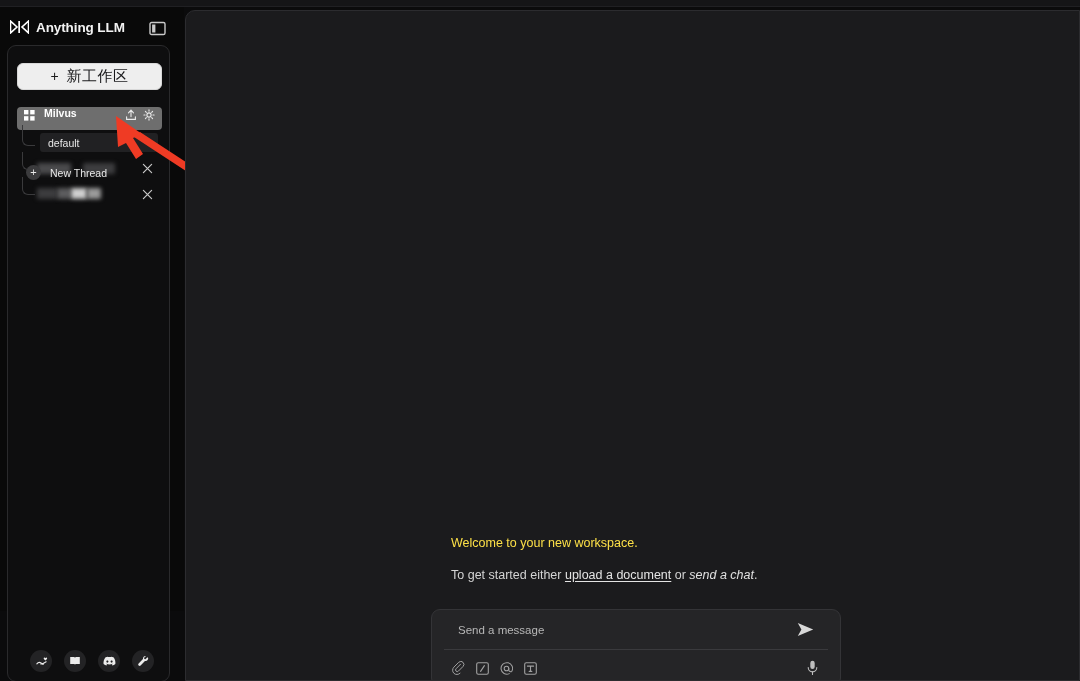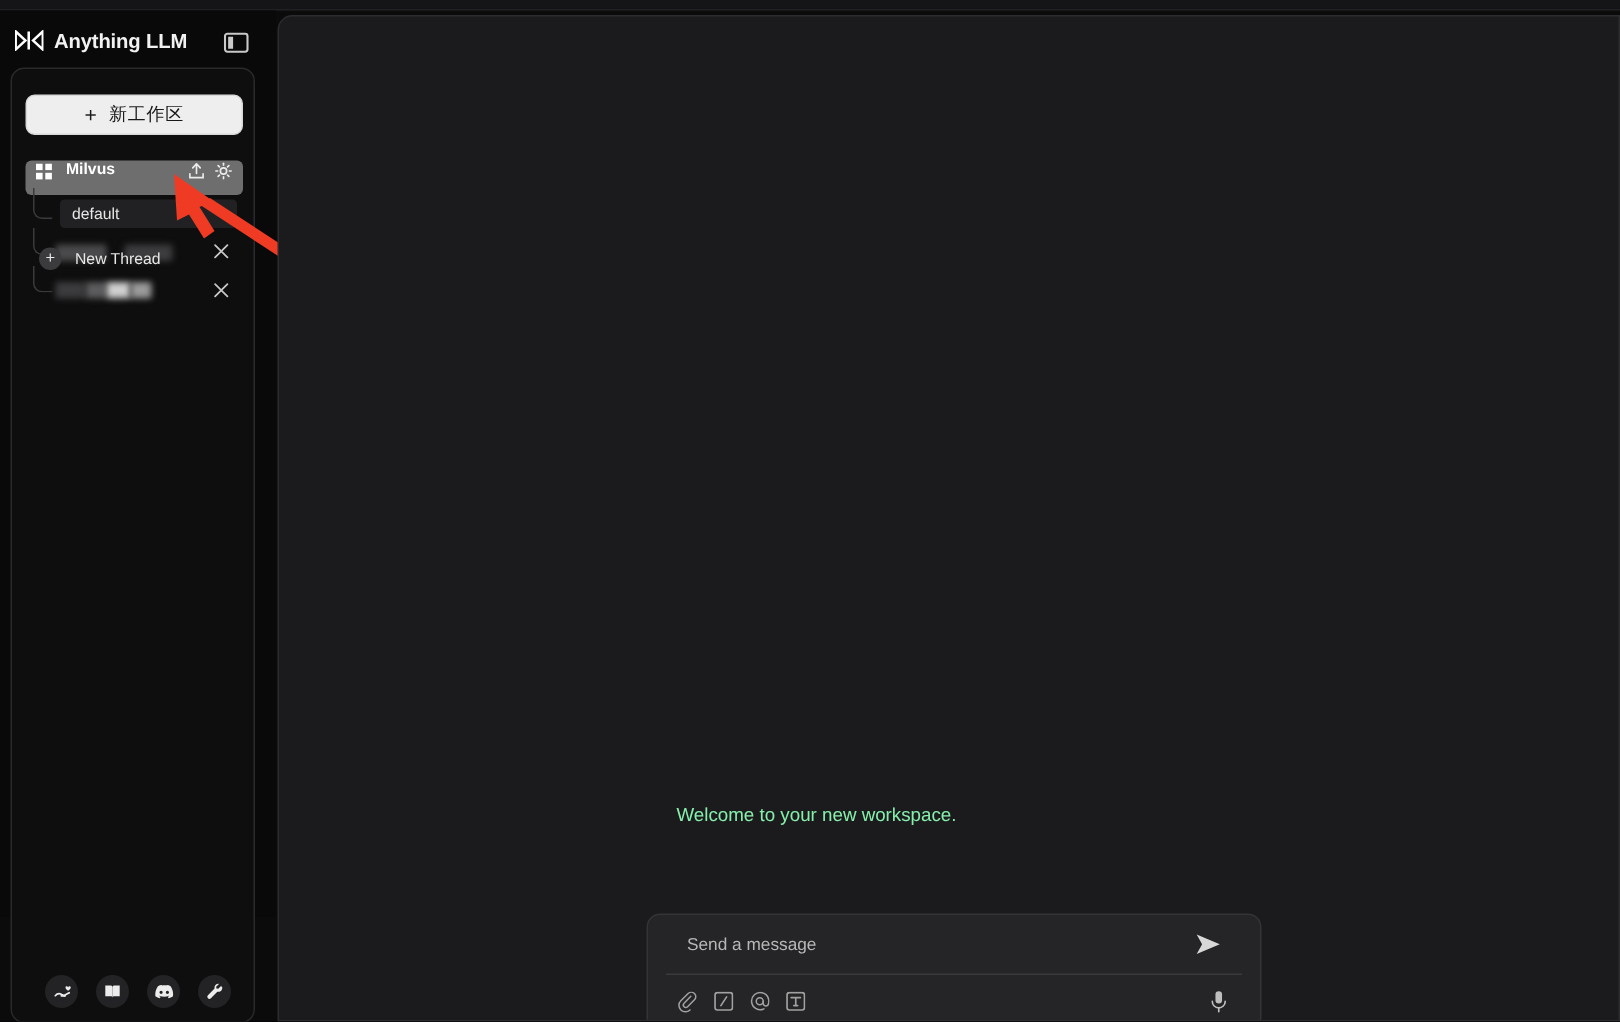--- a/index.html
+++ b/index.html
@@ -57,21 +57,21 @@
     background: #eeeeee;
     border: 1px solid #d8d8d8;
     border-radius: 6px;
     display: flex; align-items: center; justify-content: center; gap: 8px;
     cursor: pointer;
   }
   .nw-plus {
     color: #1b1b1b; font-size: 14px; line-height: 1; font-weight: 400;
     position: relative; top: -1px;
   }
-  .nw-label { color: #18181a; font-size: 12px; letter-spacing: .5px; }
+  .nw-label { color: #18181a; font-size: 15px; letter-spacing: .5px; }
 
   
   .ws-row {
     position: absolute; left: 9px; top: 61px;
     width: 145px; height: 23px;
     background: #6e6e6e;
     border-radius: 4px;
     display: flex; align-items: flex-start;
     padding: 0 7px;
     cursor: pointer;
@@ -144,21 +144,21 @@
     background: #1b1b1d;
     border: 1px solid #2c2c2f;
     border-top-left-radius: 10px;
     border-bottom-left-radius: 0;
     overflow: hidden;
   }
   .welcome {
     position: absolute; left: 265px; top: 525px;
     width: 460px;
   }
-  .w-line1 { color: #86efac; font-size: 12.5px; margin-bottom: 18px; }
+  .w-line1 { color: #fde047; font-size: 12.5px; margin-bottom: 18px; }
   .w-line2 { color: #d4d4d4; font-size: 12.5px; }
   .w-link {
     color: #e4e4e4; text-decoration: underline; text-underline-offset: 2px;
     cursor: pointer; font-weight: 500;
   }
   .w-italic { font-style: italic; color: #e0e0e0; }
 
   
   .composer {
     position: absolute; left: 245px; top: 598px;
@@ -348,20 +348,23 @@
         </g>
       </svg>
     </span>
 
   </div>
 
   <div class="main">
 
     <div class="welcome">
       <div class="w-line1">Welcome to your new workspace.</div>
+      <div class="w-line2">
+        <span>To get started either </span><span class="w-link">upload a document</span><span> or </span><span class="w-italic">send a chat</span><span>.</span>
+      </div>
     </div>
 
     <div class="composer">
       <div class="composer-top">
         <input class="composer-input" type="text" placeholder="Send a message" style="">
         <span class="send-btn">
           <svg viewBox="0 0 17 15" width="17" height="15">
             <polygon points="0.8,1 16.2,7.5 0.8,14 4.4,7.5" fill="#d8d8d8"></polygon>
           </svg>
         </span>

